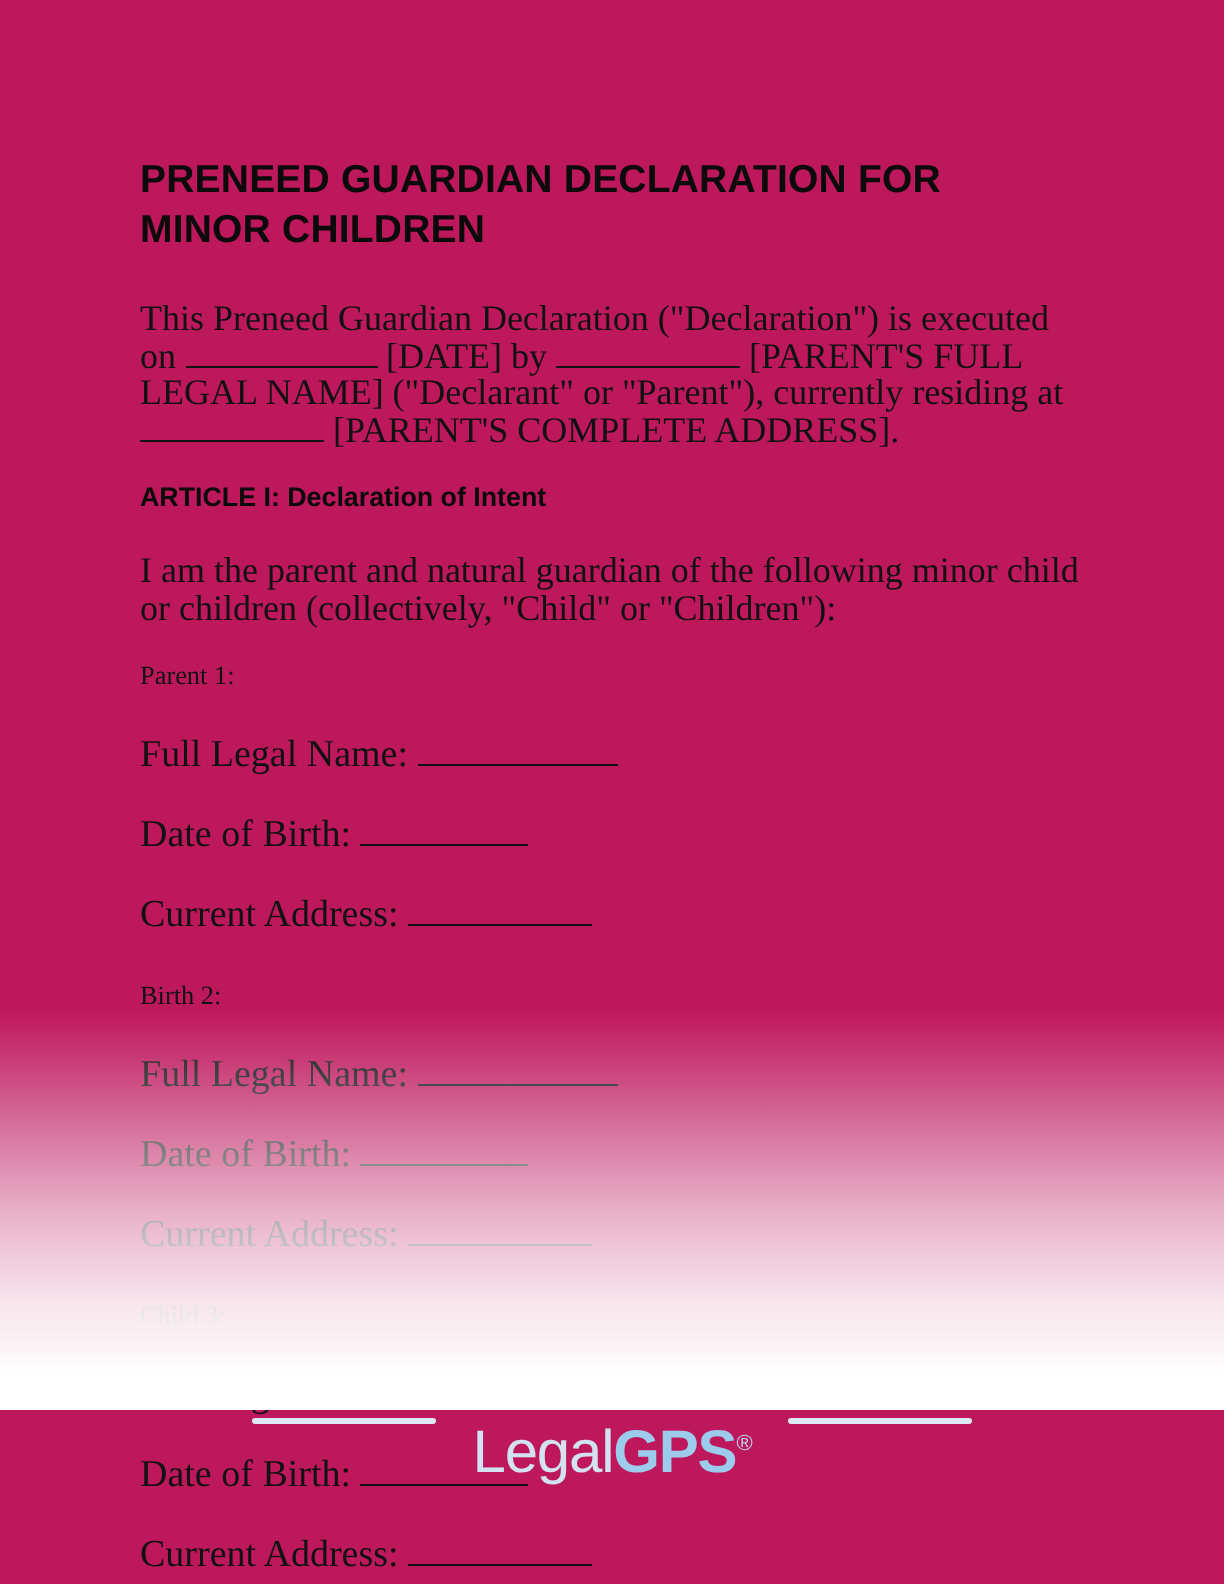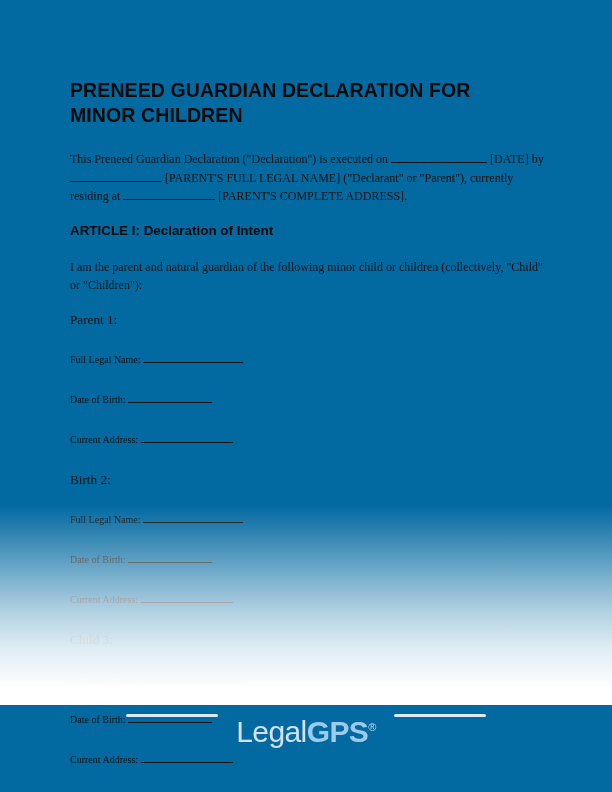--- a/index.html
+++ b/index.html
@@ -4,21 +4,21 @@
 <style>
   html, body {
     margin: 0;
     padding: 0;
     background: #ffffff;
   }
   .page {
     position: relative;
     width: 612px;
     height: 792px;
-    background: #0369a1;
+    background: #be185d;
     overflow: hidden;
     font-family: "Liberation Serif", "DejaVu Serif", serif;
     text-decoration: underline;
   }
 
   
   .content {
     position: absolute;
     left: 70px;
     top: 78px;
@@ -48,21 +48,21 @@
     font-weight: bold;
     font-size: 19.5px;
     line-height: 25px;
     color: #0a0a0a;
     letter-spacing: 0.1px;
     margin: 0 0 22px 0;
     width: 430px;
   }
 
   p.body-text {
-    font-size: 12px;
+    font-size: 18px;
     line-height: 18.5px;
     color: #111111;
     margin: 0 0 16px 0;
   }
 
   .article-heading {
     font-family: "Liberation Sans", "DejaVu Sans", sans-serif;
     font-weight: bold;
     font-size: 13.4px;
     line-height: 18px;
@@ -71,21 +71,21 @@
   }
 
   .child-label {
     font-size: 13.2px;
     line-height: 18px;
     color: #111111;
     margin: 0 0 22px 0;
   }
 
   .field-row {
-    font-size: 10px;
+    font-size: 19px;
     line-height: 18px;
     color: #111111;
     margin: 0 0 22px 0;
     white-space: nowrap;
   }
   .field-blank {
     display: inline-block;
     border-bottom: 1.3px solid #111111;
     vertical-align: baseline;
   }
@@ -122,21 +122,21 @@
   }
   .footer-rule {
     height: 3px;
     width: 92px;
     background: #dce8f3;
     border-radius: 2px;
   }
   .logo {
     font-family: "Liberation Sans", "DejaVu Sans", sans-serif;
     font-size: 30px;
-    line-height: 36px;
+    line-height: 46px;
     letter-spacing: -0.6px;
     white-space: nowrap;
     margin-top: 28px;
   }
   .logo .logo-legal {
     color: #d3e2f0;
     font-weight: normal;
   }
   .logo .logo-gps {
     color: #9ccbec;

